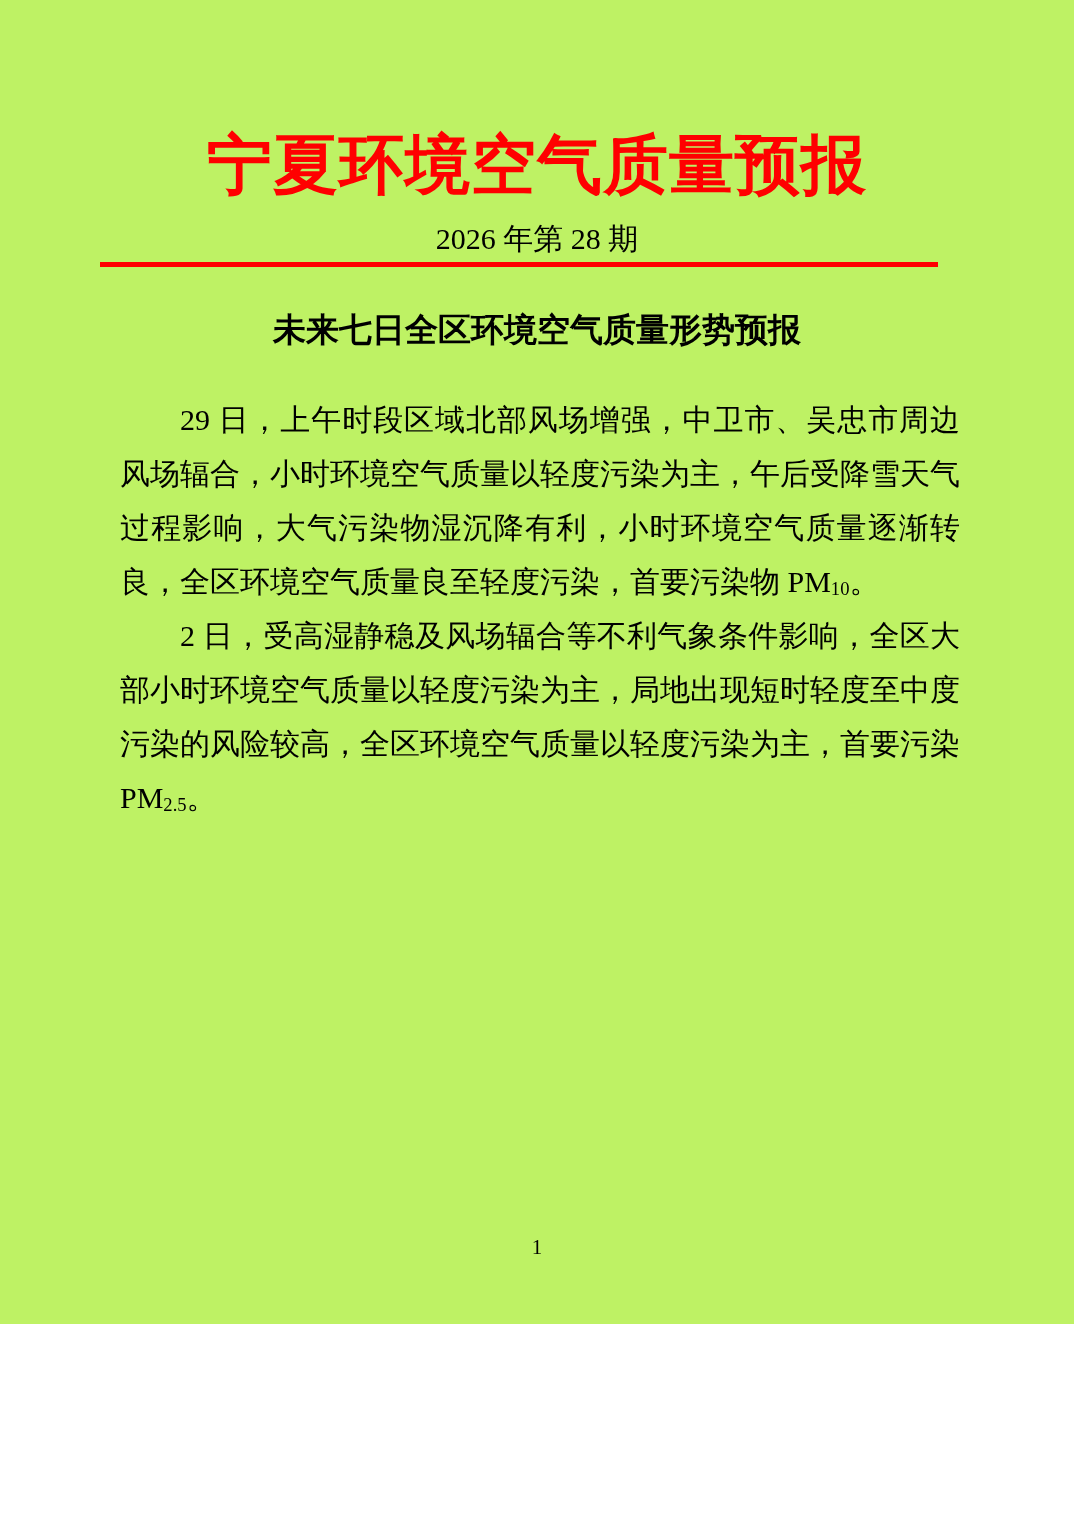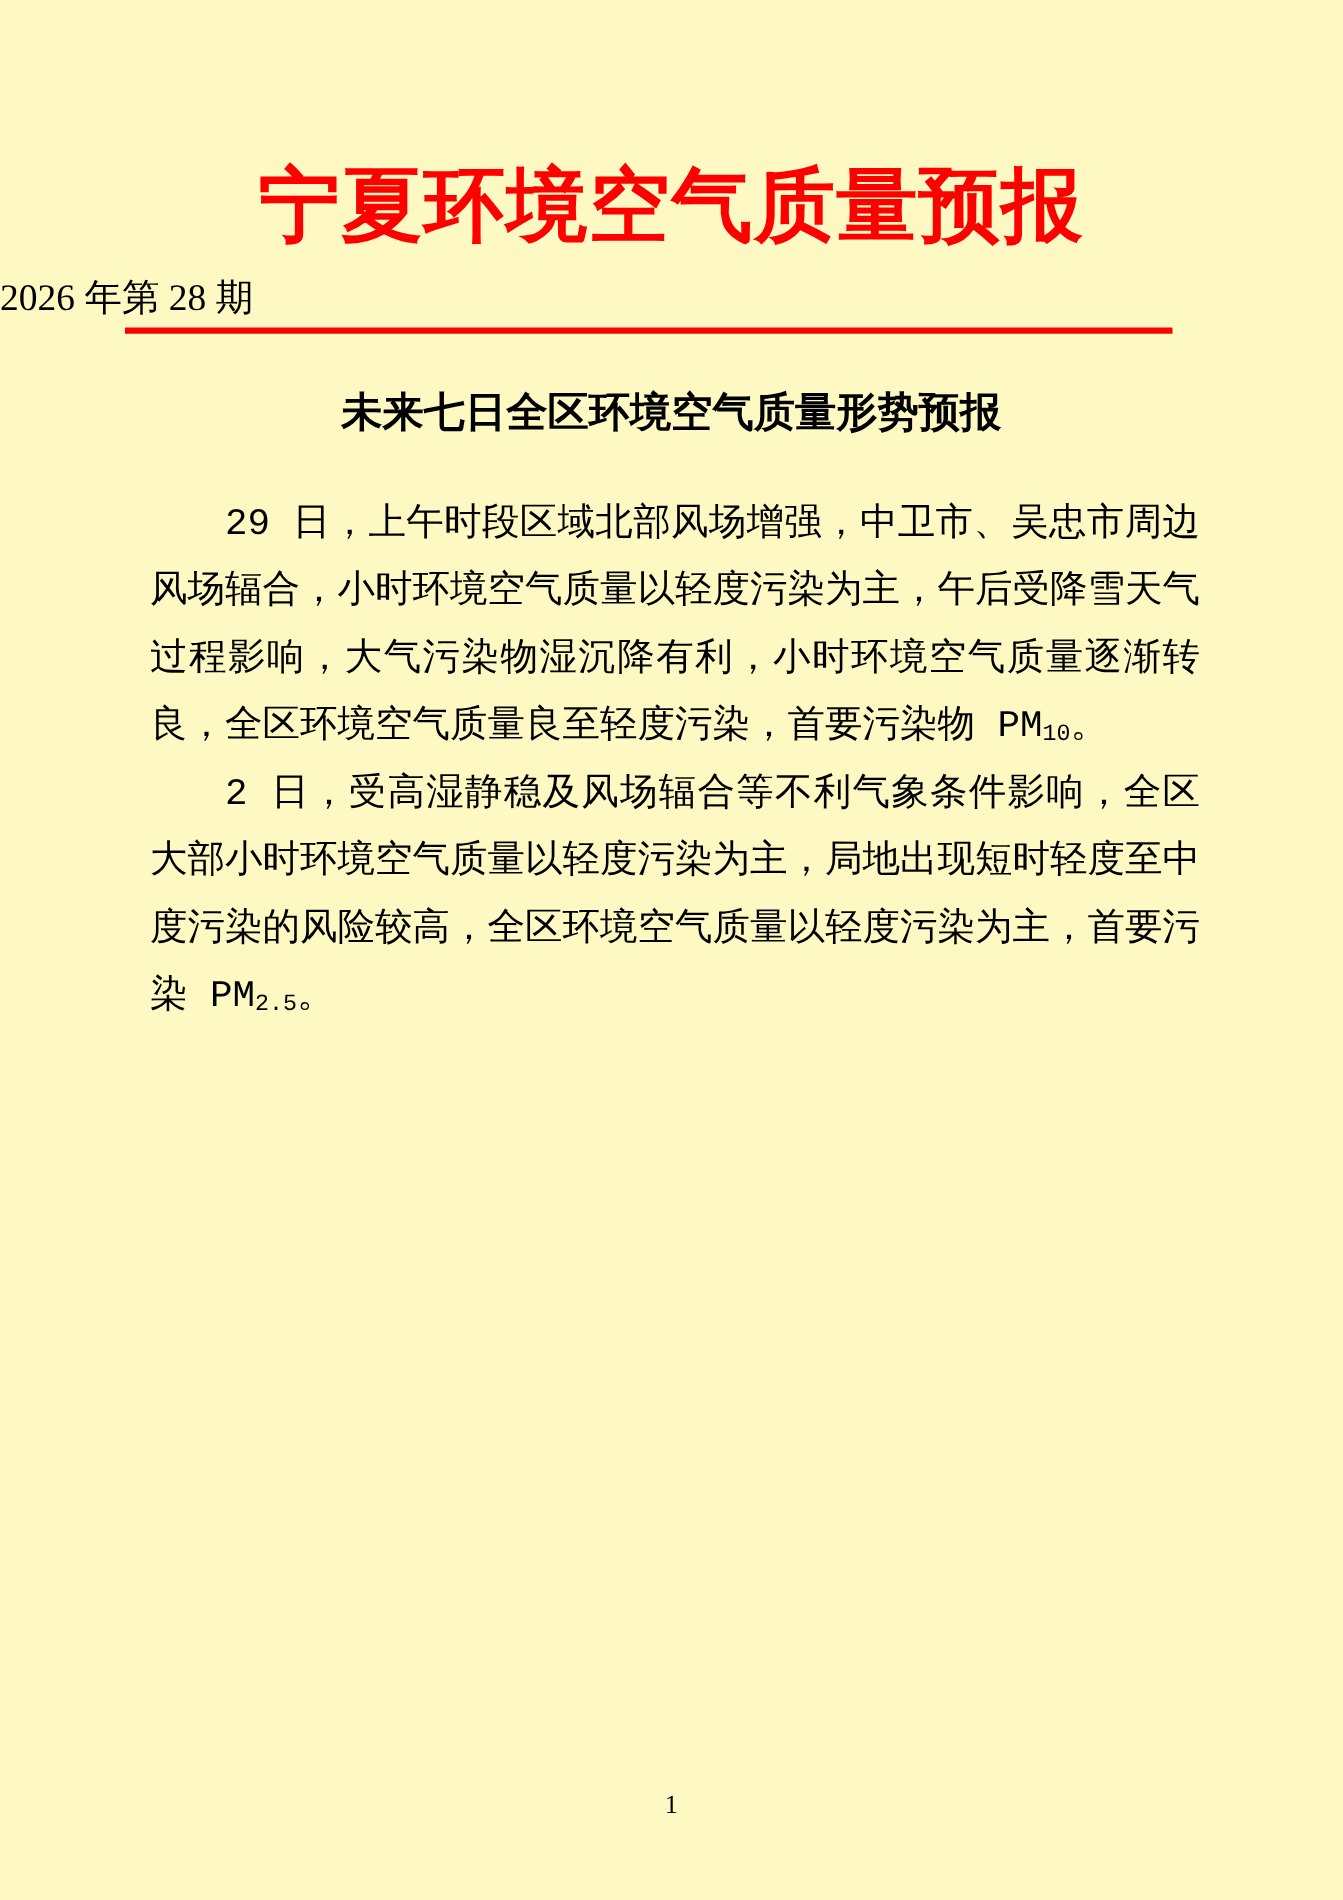--- a/index.html
+++ b/index.html
@@ -1,39 +1,39 @@
 <!DOCTYPE html>
 <html lang="zh" style="--accent-red: #FF0000;"><head>
 <meta charset="utf-8">
 <style>
   * { margin: 0; padding: 0; box-sizing: border-box; }
   html, body { background: #ffffff; }
   .page {
     position: relative;
     width: 1074px;
-    height: 1520px;
+    height: 1324px;
     margin: 0 auto;
-    background: #fef9c3;
+    background: #bef264;
     color: #000000;
     font-family: "Liberation Serif", "DejaVu Serif", serif;
     overflow: hidden;
   }
   .doc-title {
     padding-top: 126px;
     text-align: center;
     font-size: 65px;
     line-height: 78px;
     font-weight: bold;
     color: var(--accent-red, #FF0000);
     letter-spacing: 1px;
     white-space: nowrap;
   }
   .doc-issue {
     margin-top: 14px;
-    text-align: left;
+    text-align: center;
     font-size: 30px;
     line-height: 42px;
     font-weight: normal;
   }
   .header-row {
     margin: 16px 136px 0 100px;
     display: flex;
     justify-content: space-between;
     align-items: baseline;
     font-size: 27px;
@@ -57,21 +57,20 @@
   }
   .forecast-body {
     margin: 40px 114px 0 120px;
     font-size: 30px;
     line-height: 54px;
     text-align: justify;
   }
   .forecast-body p {
     text-indent: 2em;
     margin: 0;
-    font-family: Liberation Mono, monospace;
   }
   .forecast-body sub {
     font-size: 0.62em;
     line-height: 0;
     vertical-align: -0.18em;
   }
   .page-number {
     position: absolute;
     bottom: 65px;
     left: 0;

